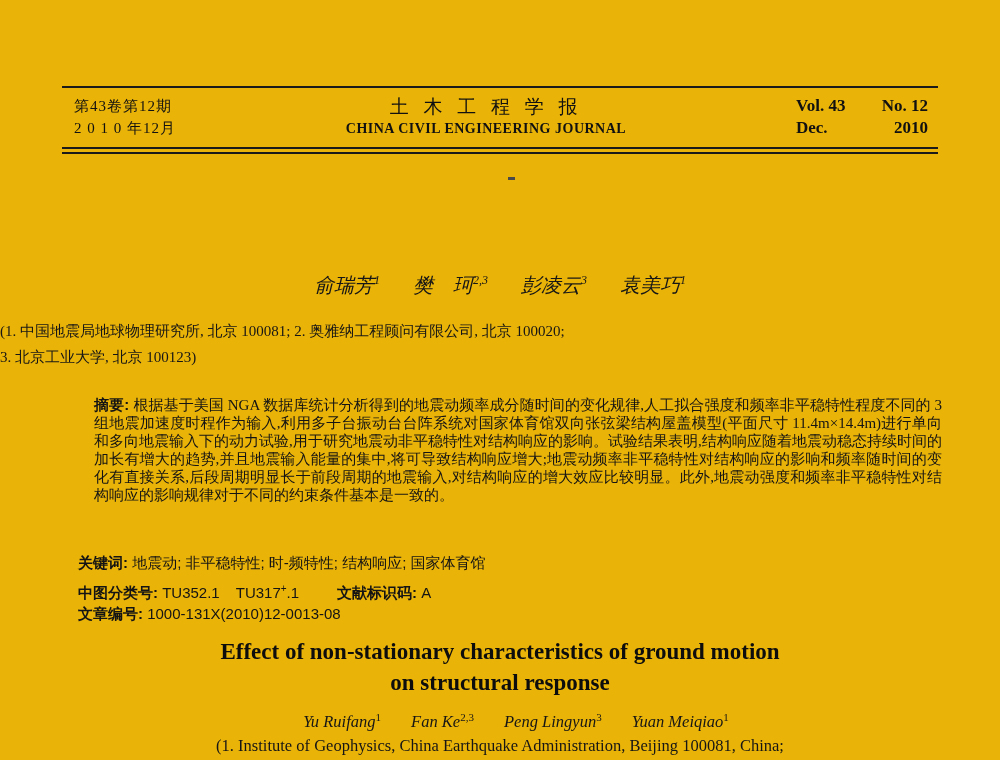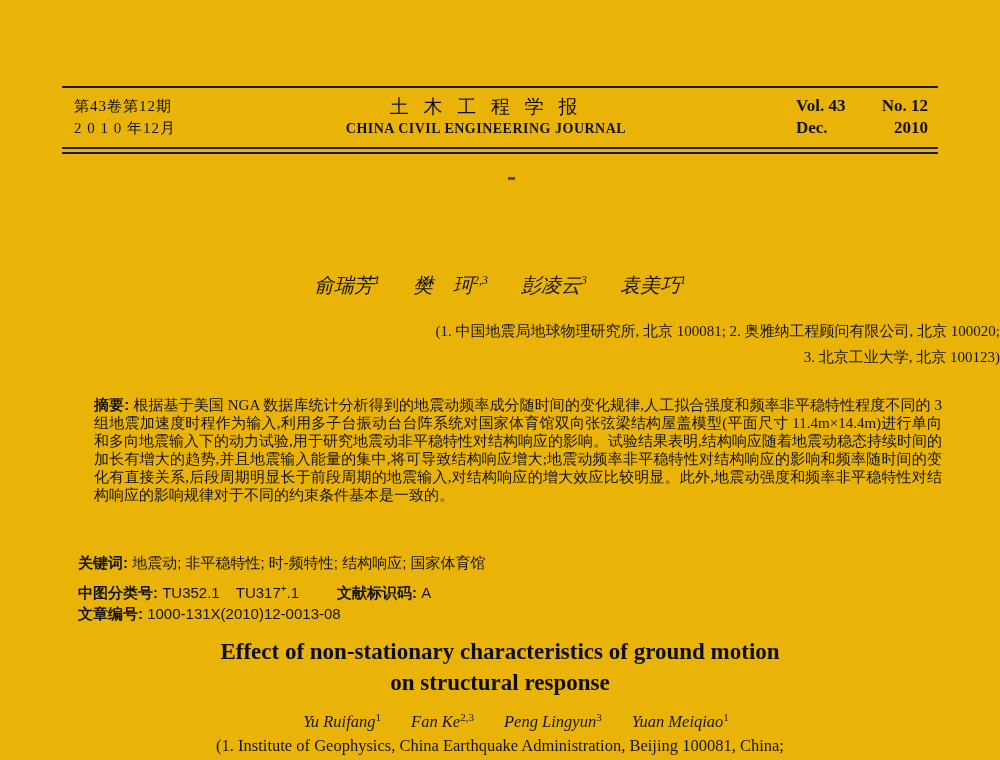--- a/index.html
+++ b/index.html
@@ -114,21 +114,21 @@
     font-style: italic;
   }
   .cn-authors sup {
     font-size: 12px;
   }
   .cn-affil {
     position: absolute;
     top: 318px;
     left: 0;
     width: 1000px;
-    text-align: right;
+    text-align: left;
     font-size: 15px;
     line-height: 26px;
     color: #161616;
   }
 
   
   .meta-block {
     position: absolute;
     left: 78px;
     width: 848px;

